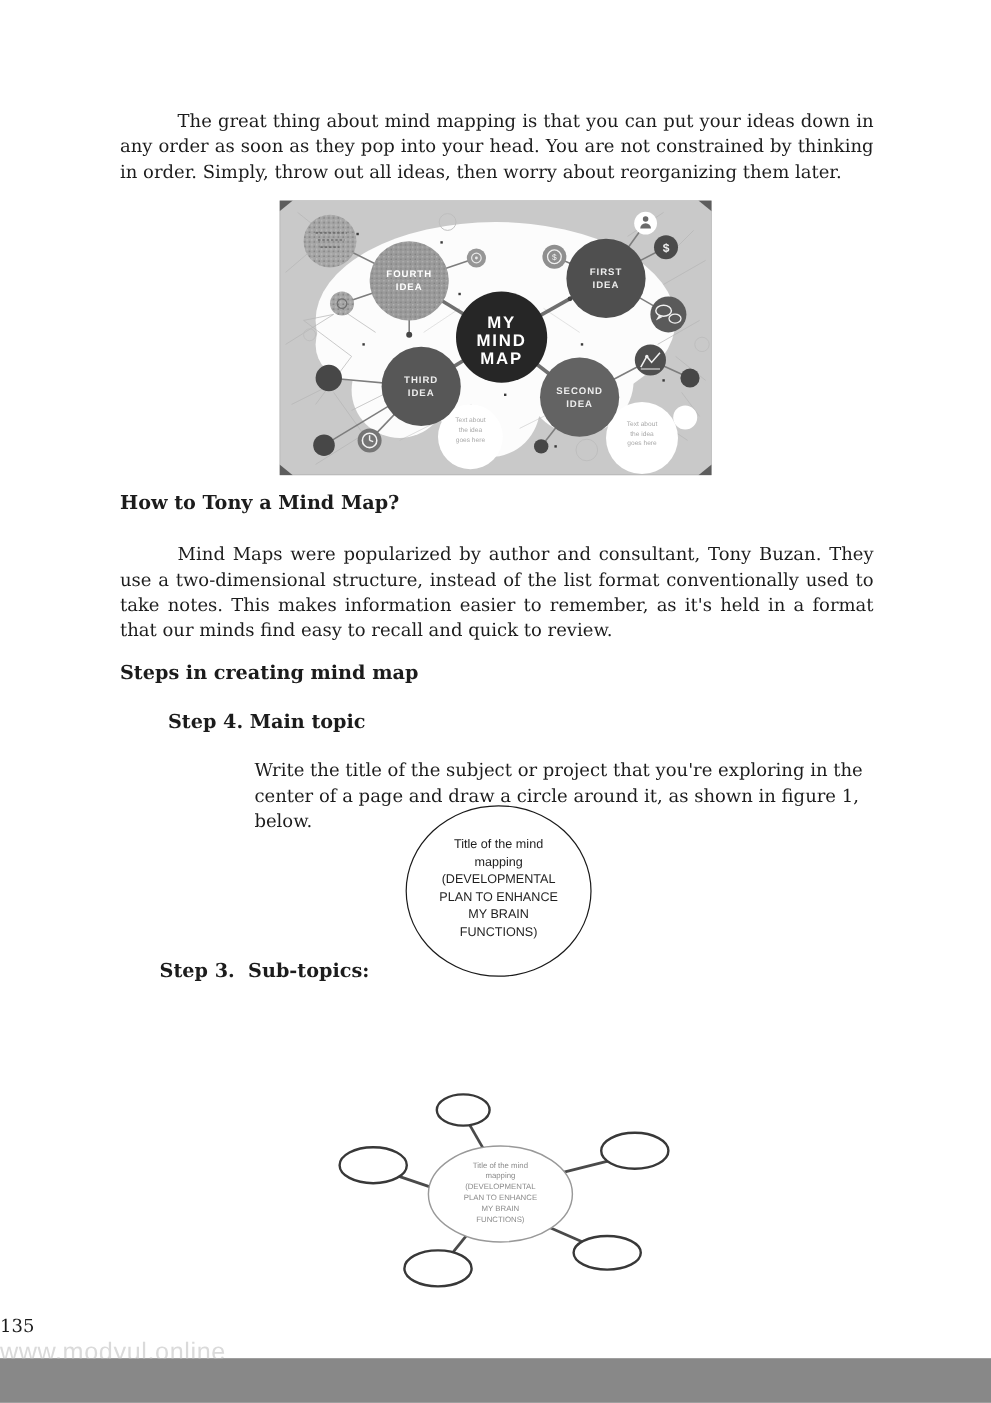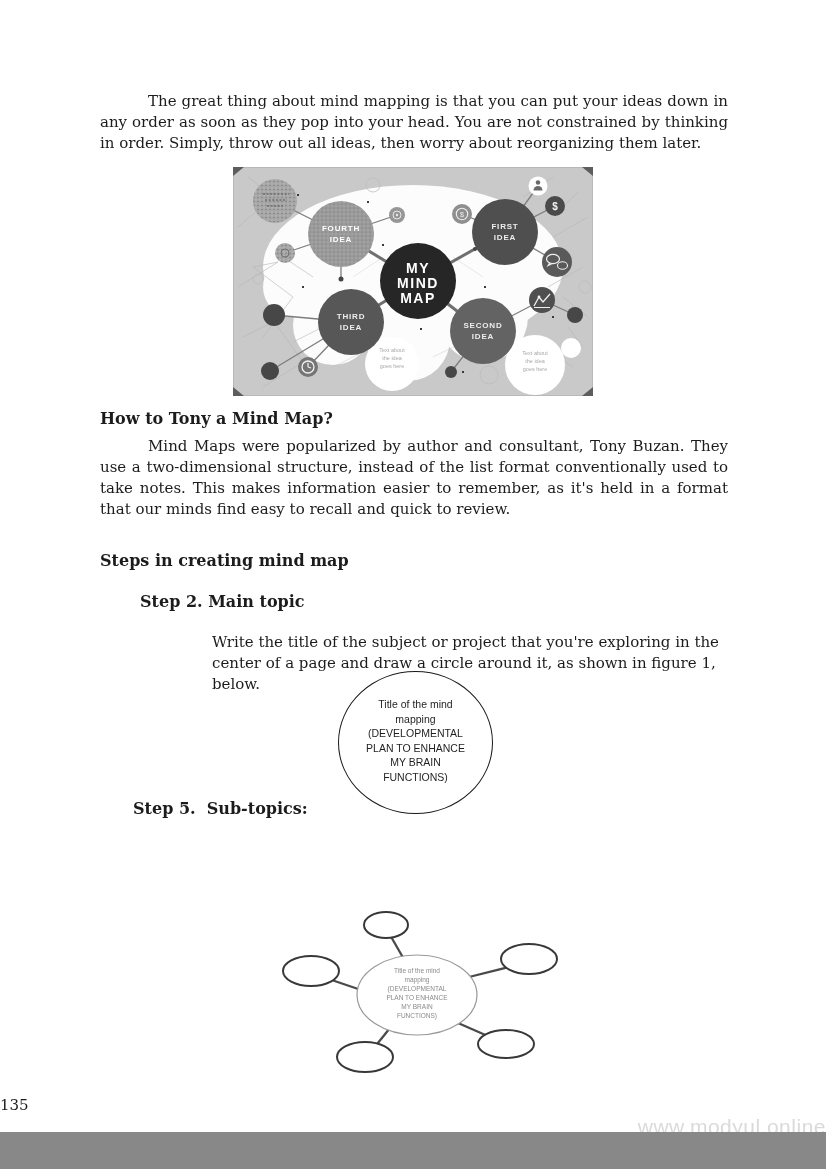--- a/index.html
+++ b/index.html
@@ -30,21 +30,21 @@
     border:1.4px solid #1a1a1a;border-radius:50%;
     box-sizing:border-box;
     font-family:"Liberation Sans", sans-serif;
     font-size:10.5px;line-height:14.5px;color:#1f1f1f;
     text-align:center;padding-top:25px;
   }
   .fig2{left:275px;top:903px;width:300px;height:185px;}
   .fuzzy{filter:blur(0.45px);}
   .pagenum{left:0;top:1096px;width:826px;text-align:left;font-size:15px;}
   .watermark{
-    left:0;top:1115px;width:826px;text-align:right;
+    left:0;top:1115px;width:826px;text-align:left;
     font-family:"Liberation Sans", sans-serif;
     font-size:21px;color:#dadada;letter-spacing:.5px;
   }
   svg text{font-family:"Liberation Sans", sans-serif;}
 </style>
 </head>
 <body>
 
 <div class="page">
 
@@ -236,38 +236,38 @@
         <circle cx="185" cy="114" r="38" fill="#262626"></circle>
         <text x="185" y="106" font-size="14" font-weight="bold" letter-spacing="1.5" fill="#ffffff" text-anchor="middle">MY</text>
         <text x="185" y="121" font-size="14" font-weight="bold" letter-spacing="1.5" fill="#ffffff" text-anchor="middle">MIND</text>
         <text x="185" y="136" font-size="14" font-weight="bold" letter-spacing="1.5" fill="#ffffff" text-anchor="middle">MAP</text>
       </g>
     </svg>
   </div>
 
   <div class="abs h-bold" style="left:100px;top:409px;">How to Tony a Mind Map?</div>
 
-  <p class="abs body-text justify indent" style="left:100px;top:436px;width:628px;margin:0;">Mind Maps were popularized by author and consultant, Tony Buzan. They use a two-dimensional structure, instead of the list format conventionally used to take notes. This makes information easier to remember, as it's held in a format that our minds find easy to recall and quick to review.</p>
+  <p class="abs body-text justify indent" style="left:100px;top:452px;width:628px;margin:0;">Mind Maps were popularized by author and consultant, Tony Buzan. They use a two-dimensional structure, instead of the list format conventionally used to take notes. This makes information easier to remember, as it's held in a format that our minds find easy to recall and quick to review.</p>
 
   <div class="abs h-bold" style="left:100px;top:551px;">Steps in creating mind map</div>
 
-  <div class="abs h-bold" style="left:140px;top:592px;">Step 2. Main topic</div>
+  <div class="abs h-bold" style="left:140px;top:592px;">Step 4. Main topic</div>
 
   <p class="abs body-text" style="left:200px;top:620px;width:532px;margin:12px;">Write the title of the subject or project that you're exploring in the center of a page and draw a circle around it, as shown in figure 1, below.</p>
 
   <div class="abs fig1">
     <div>Title of the mind</div>
     <div>mapping</div>
     <div>(DEVELOPMENTAL</div>
     <div>PLAN TO ENHANCE</div>
     <div>MY BRAIN</div>
     <div>FUNCTIONS)</div>
   </div>
 
-  <div class="abs h-bold" style="left:133px;top:799px;">Step 5.  Sub-topics:</div>
+  <div class="abs h-bold" style="left:133px;top:799px;">Step 3.  Sub-topics:</div>
 
 
   <div class="abs fig2">
     <svg width="300" height="185" viewBox="0 0 300 185">
       <g stroke="#4a4a4a" stroke-width="2.3">
         <line x1="111" y1="25" x2="134" y2="65"></line>
         <line x1="36" y1="70" x2="95" y2="90"></line>
         <line x1="254" y1="59" x2="190" y2="75"></line>
         <line x1="231" y1="141" x2="183" y2="120"></line>
         <line x1="90" y1="156" x2="115" y2="125"></line>

